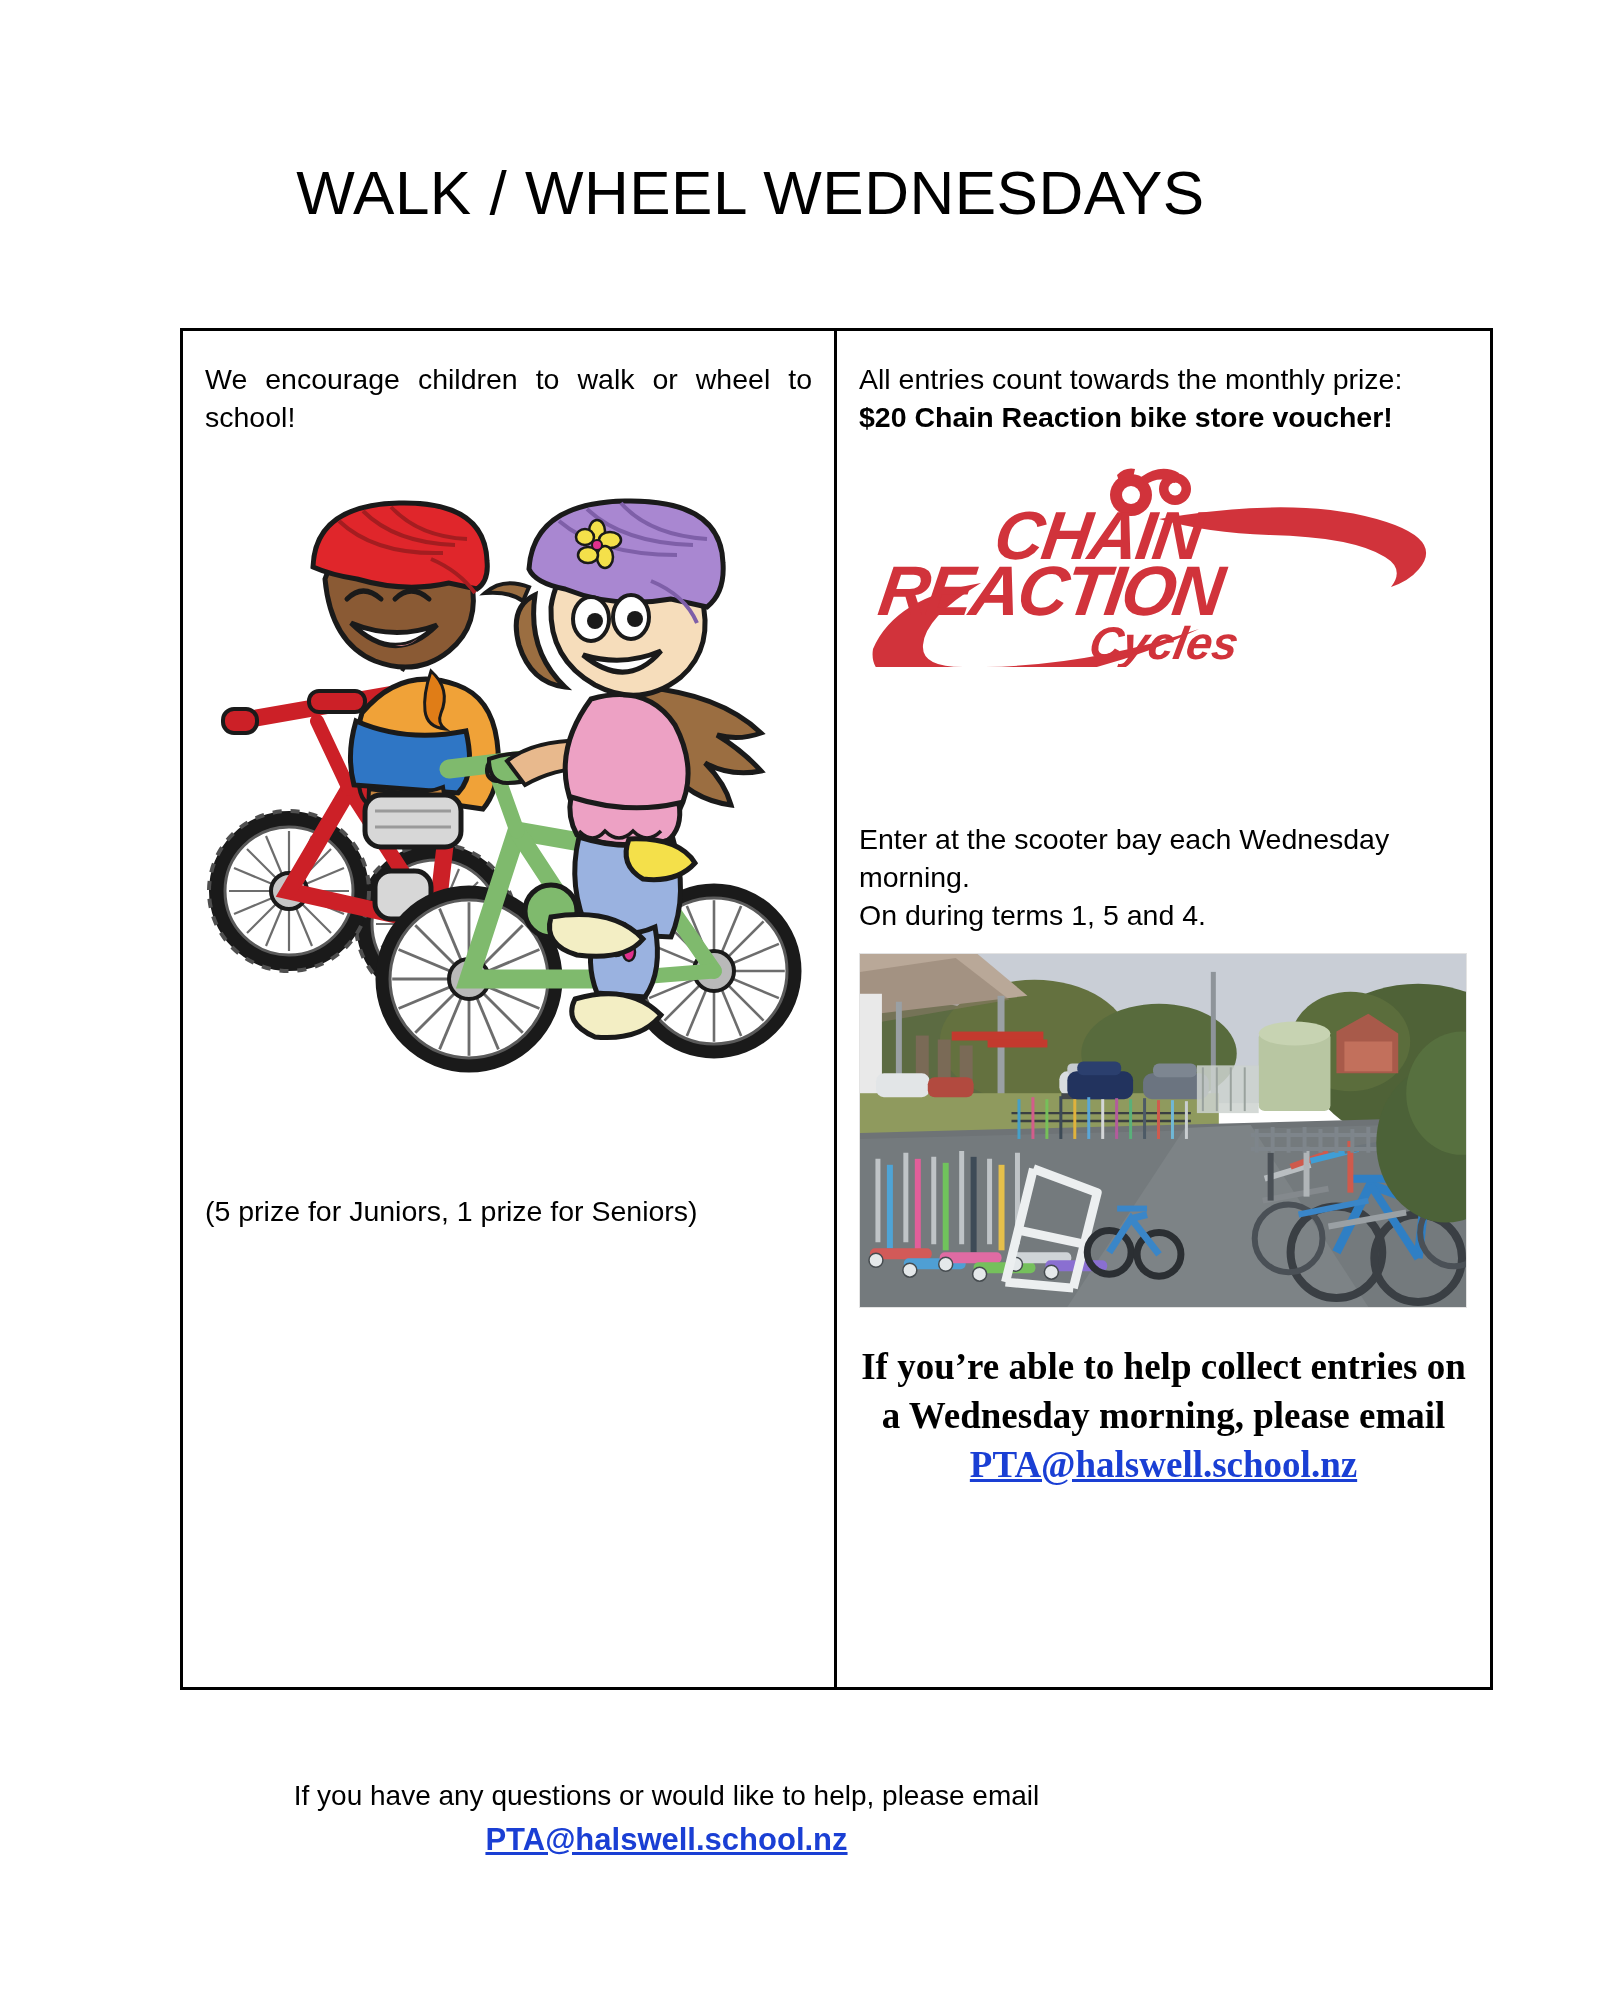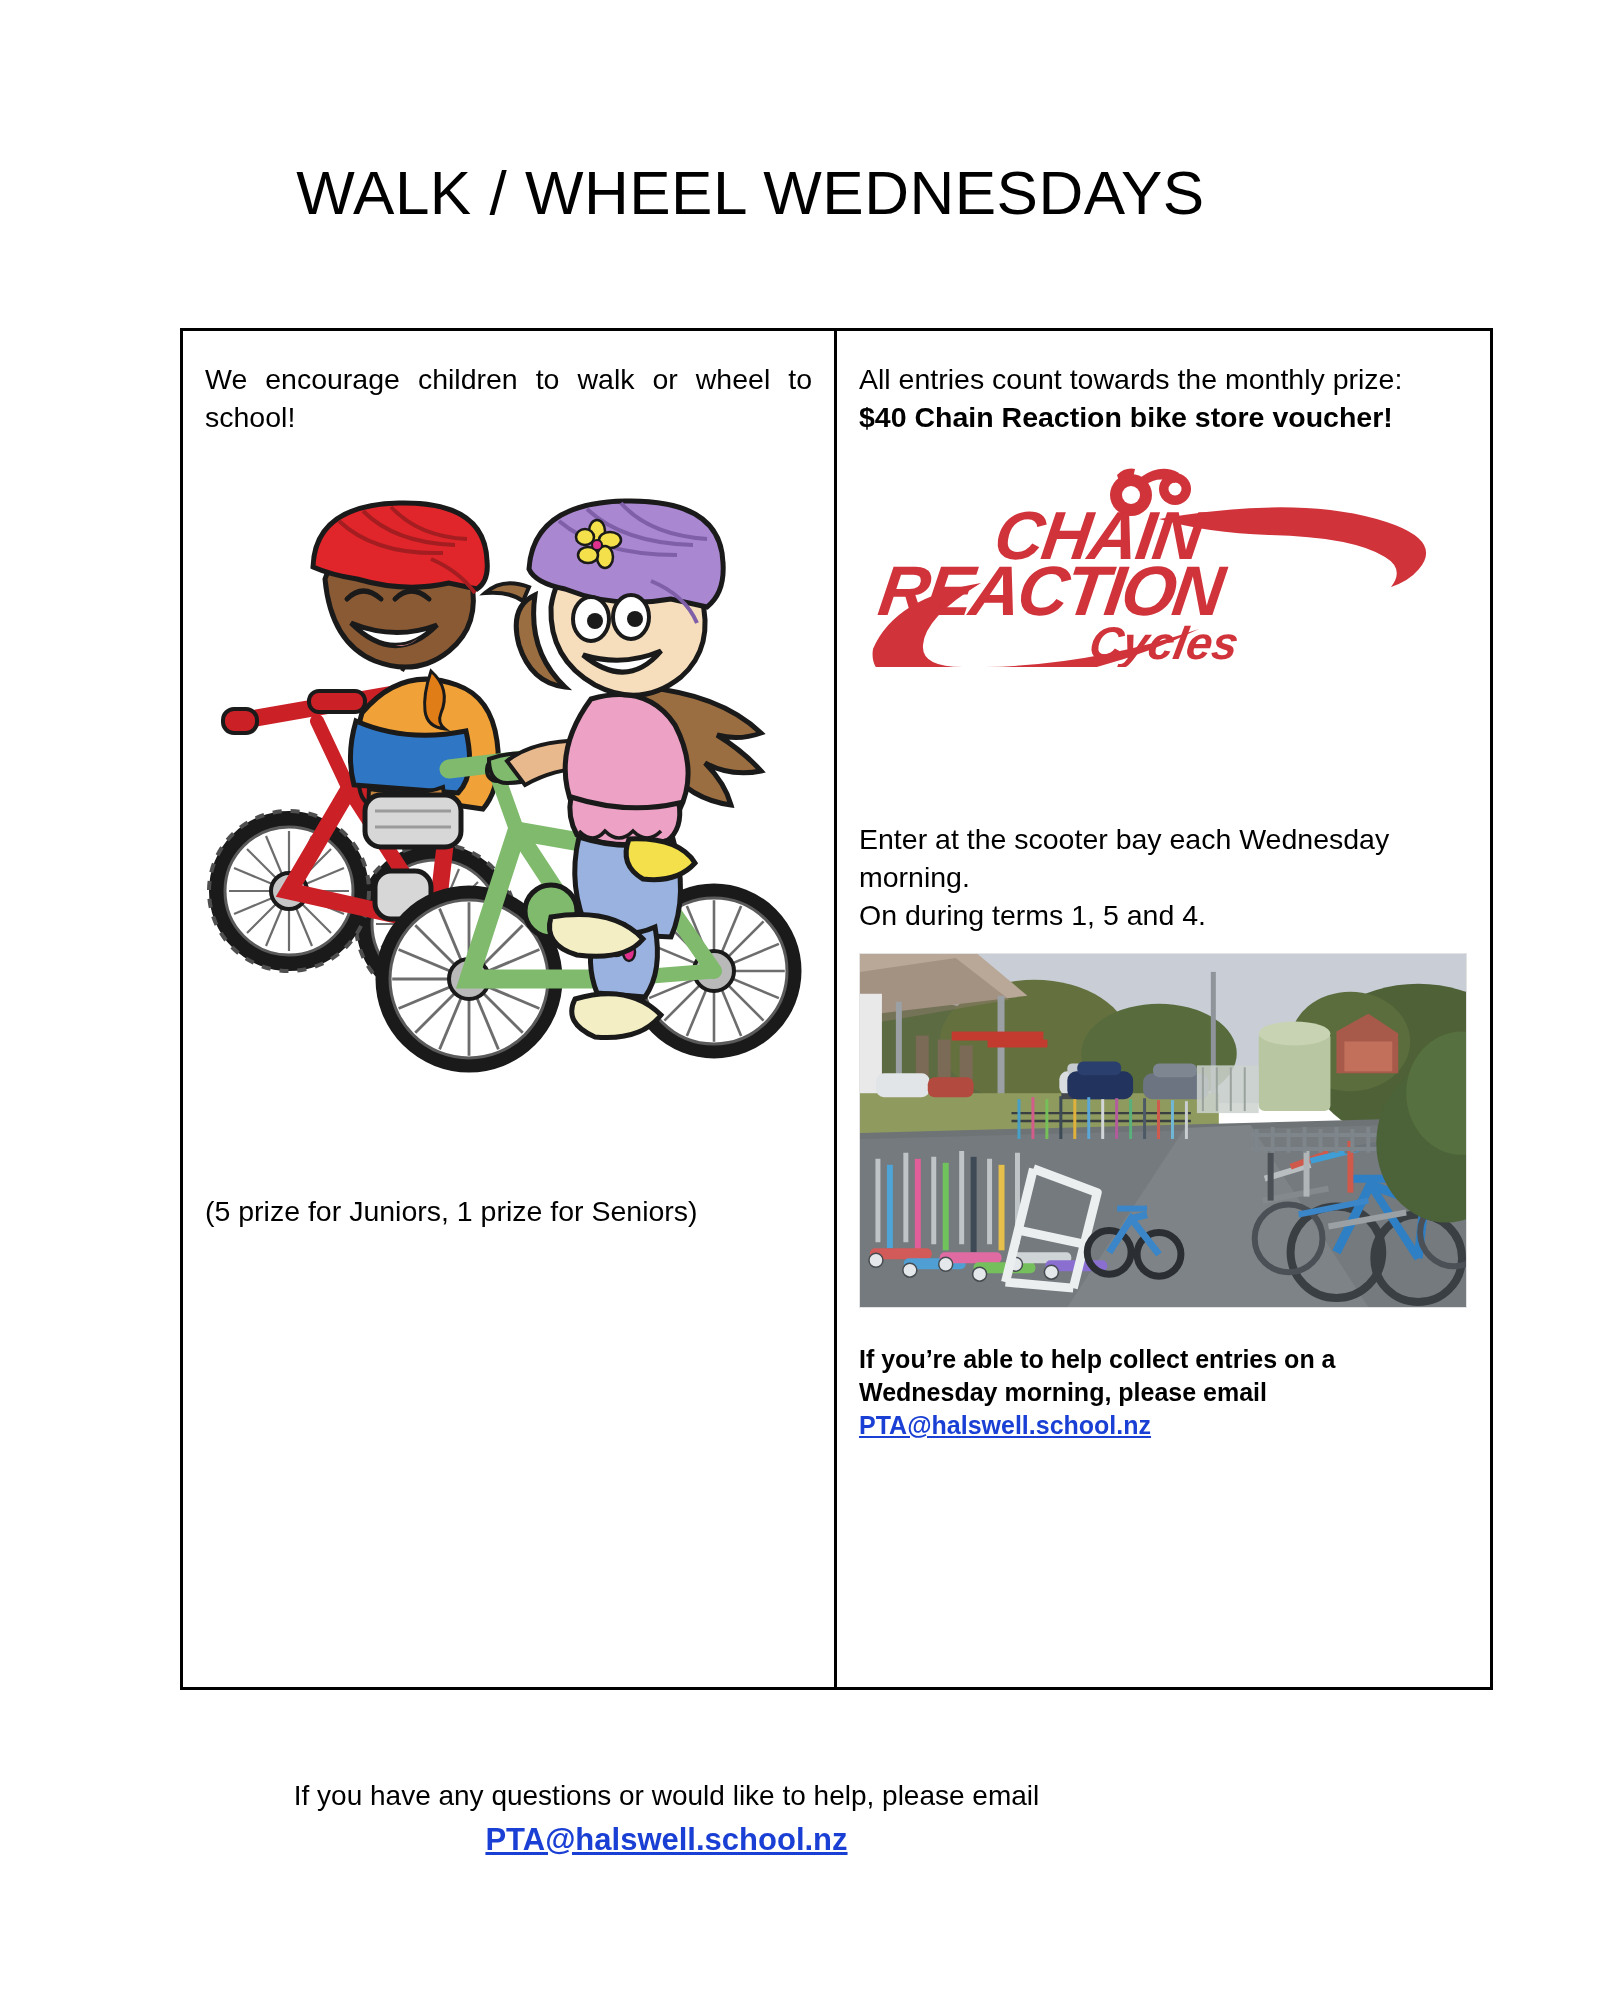--- a/index.html
+++ b/index.html
@@ -110,24 +110,25 @@
     box-sizing: border-box;
     overflow: hidden;
   }
   .photo svg { display:block; width:100%; height:100%; }
 
   .help-block {
     position: absolute;
     left: 22px;
     right: 22px;
     top: 1012px;
-    text-align: left;
-    font-size: 25px;
+    text-align: center;
+    font-size: 37px;
     font-weight: bold;
     line-height: 1.32;
+    font-family: Liberation Serif, serif;
   }
   .email-link {
     color: #1a3fd4;
     text-decoration: underline;
     font-weight: bold;
     display: inline-block;
   }
 
   
   .footer {
@@ -325,21 +326,21 @@
 
       <div class="left-bottom-text">
         <div class="body-text">(5 prize for Juniors, 1 prize for Seniors)</div>
       </div>
     </div>
 
     <div class="col col-right">
 
       <div class="body-text justify">All entries count towards the monthly prize:</div>
 
-      <div class="body-text justify bold">$40 Chain Reaction bike store voucher!</div>
+      <div class="body-text justify bold">$20 Chain Reaction bike store voucher!</div>
 
       <div class="logo-box">
         <svg viewBox="0 0 610 200" aria-hidden="true">
 
           <path d="M300 52 q150 -26 236 6 q46 18 24 44 q-10 12 -28 18 q14 -18 -6 -30 q-32 -20 -116 -22 q-62 -2 -110 -16z" fill="#D1333B"></path>
 
           <g>
             <circle cx="272" cy="28" r="21" fill="#D1333B"></circle>
             <circle cx="272" cy="28" r="9" fill="#ffffff"></circle>
             <circle cx="316" cy="22" r="16" fill="#D1333B"></circle>

